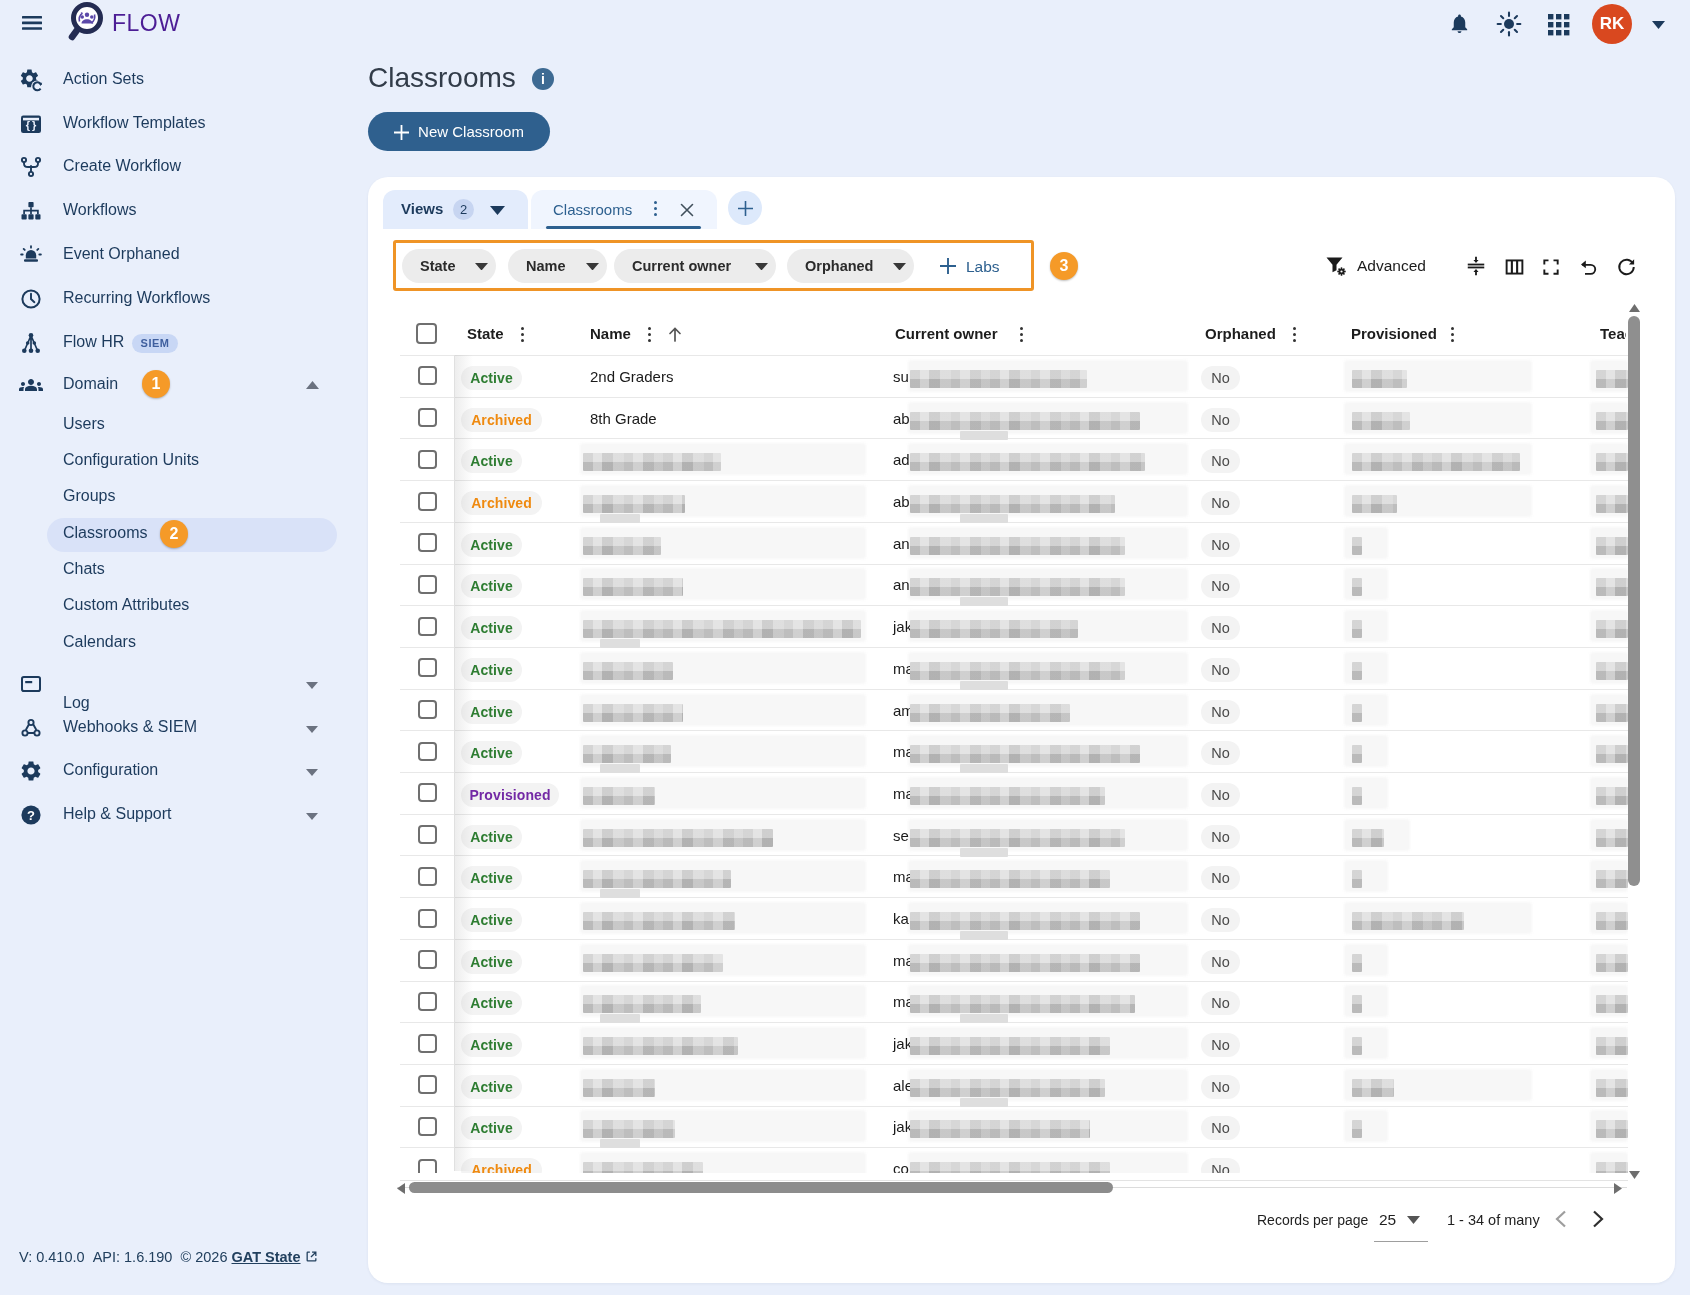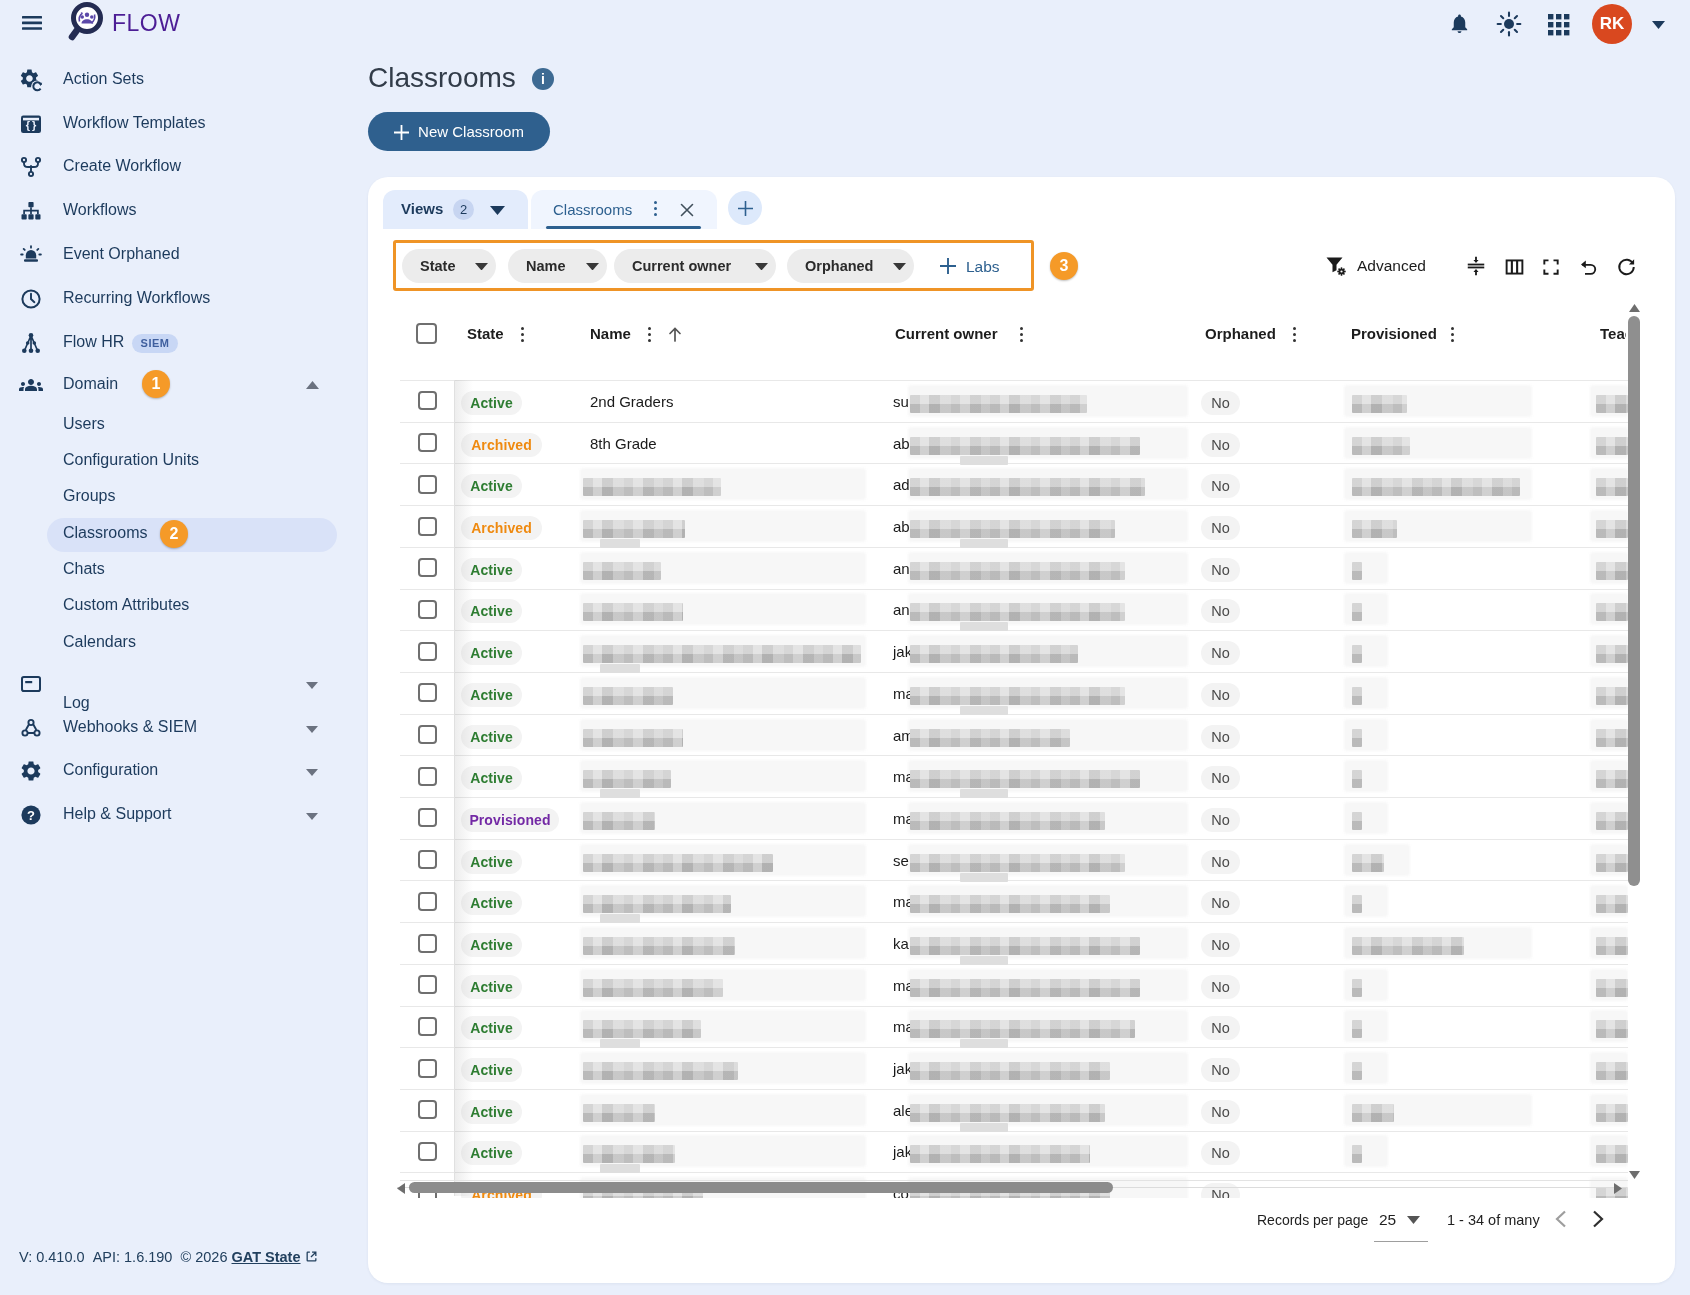--- a/index.html
+++ b/index.html
@@ -322,21 +322,21 @@
   </div>
 <div class="hdr" style="left:1351px;top:325px">Provisioned</div>
 <div style="position:absolute;left:1451px;top:327px;width:4px;height:18px">
     <span style="position:absolute;top:0;width:3.4px;height:3.4px;border-radius:50%;background:#333"></span>
     <span style="position:absolute;top:6px;width:3.4px;height:3.4px;border-radius:50%;background:#333"></span>
     <span style="position:absolute;top:12px;width:3.4px;height:3.4px;border-radius:50%;background:#333"></span>
   </div>
 <div class="abs" style="left:1597px;top:325px;width:29px;height:20px;overflow:hidden">
     <span class="hdr" style="left:3px;top:0">Teache</span>
   </div>
-<div class="abs" style="left:368px;top:379px;width:1260px;height:819px;overflow:hidden">
+<div class="abs" style="left:368px;top:354px;width:1260px;height:819px;overflow:hidden">
     <div style="position:absolute;left:-368px;top:-363px;width:1690px;height:1295px">
 <div class="sep" style="top:363.5px"></div>
 <div class="sep" style="top:405.7px"></div>
 <div class="cb" style="top:375.4px"></div>
 <div class="pill" style="left:461px;top:374.9px;width:61px;color:#2e7d32">Active</div>
 <div class="abs" style="left:590px;top:376.9px;font-size:15px;color:#1a1a1a">2nd Graders</div>
 <div class="bd" style="left:908px;top:368.9px;width:280px"></div>
 <div class="ownpfx" style="top:376.9px">su</div>
 <div class="mz" style="left:910px;top:378.9px;width:177px"></div>
 <div class="pill" style="left:1201px;top:374.9px;width:39px;color:#4a4a4a;font-weight:400;font-size:14.5px">No</div>

